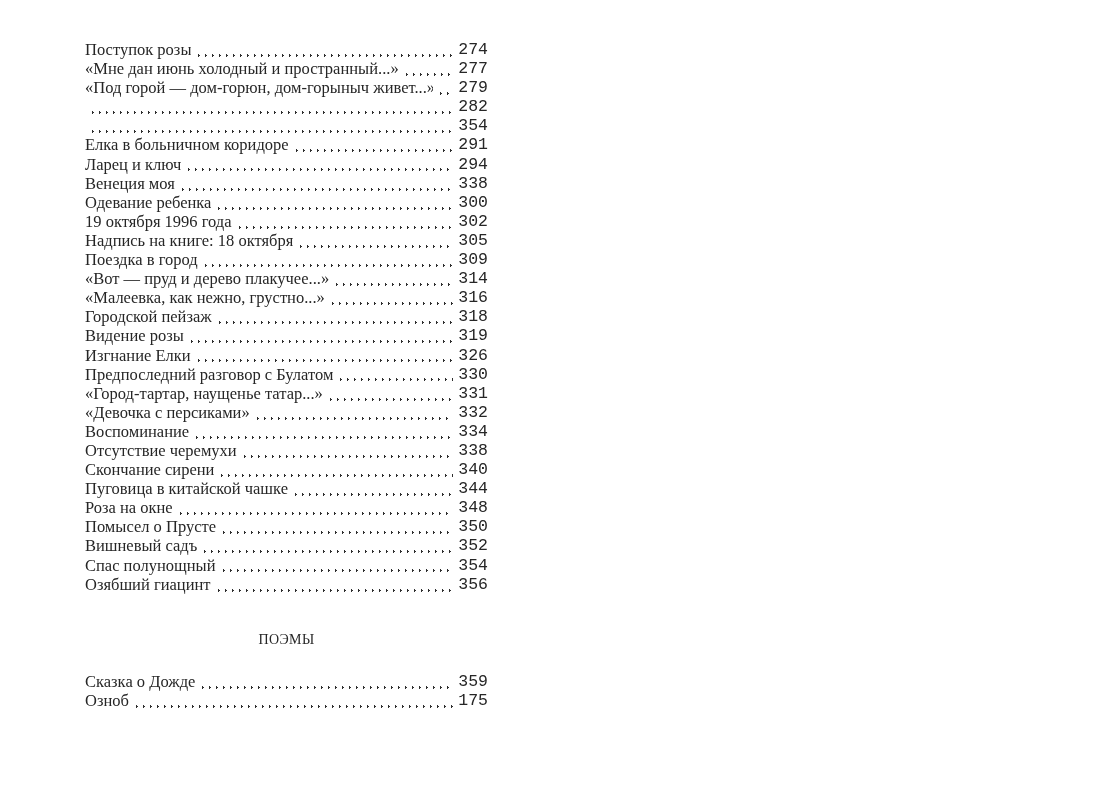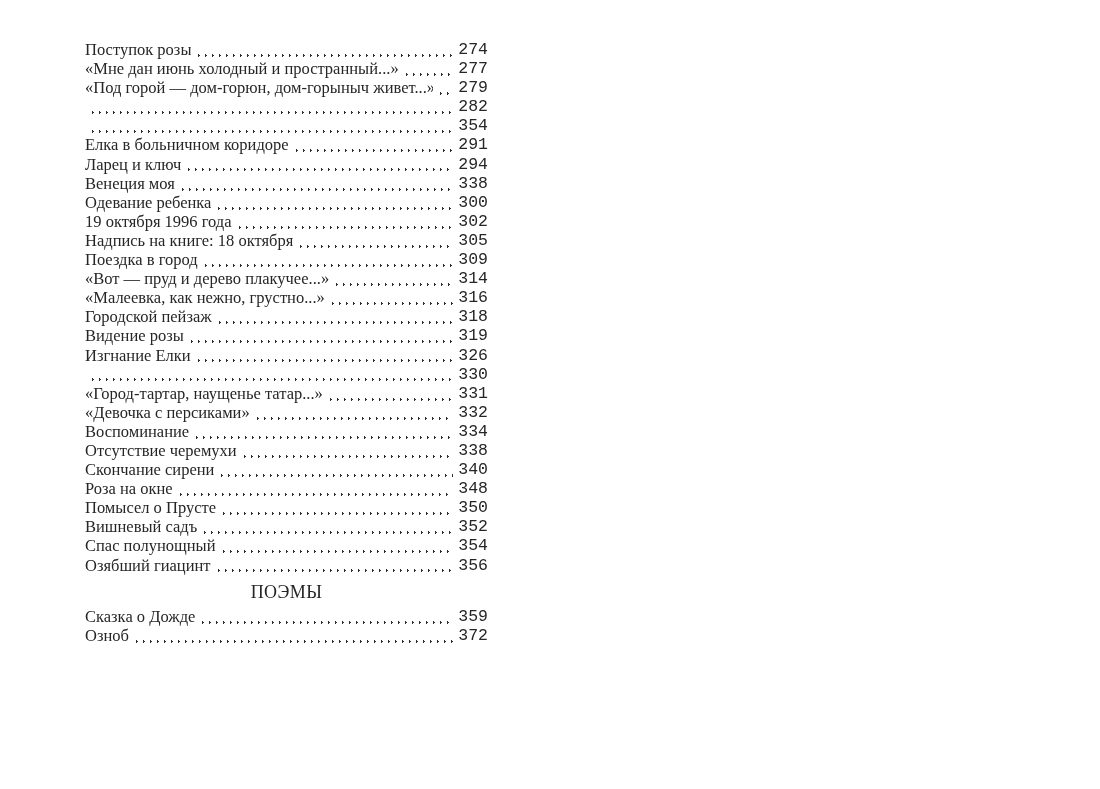--- a/index.html
+++ b/index.html
@@ -32,27 +32,27 @@
     min-width: 14px;
     margin-left: 6px;
     margin-right: 5px;
     background-image: radial-gradient(circle 1.05px at 1.6px 50%, #2e2e2e 98%, rgba(0,0,0,0) 100%);
     background-size: 7px 3px;
     background-repeat: repeat-x;
     background-position: 0 calc(100% - 2.2px);
   }
   .row .num { flex: 0 0 auto; font-family: Liberation Mono, monospace; }
   .heading {
-    margin-top: 8px;
-    font-size: 18px;
+    margin-top: 36px;
+    font-size: 14px;
     line-height: 19.1px;
     text-align: center;
     letter-spacing: 0.4px;
   }
-  #poem-entries { margin-top: 5px; }
+  #poem-entries { margin-top: 23px; }
 </style>
 </head>
 <body>
 
 <div class="page">
   <div class="toc">
     <div id="main-entries">
         <div class="row">
           <span class="title">Поступок розы</span>
           <span class="leader"></span>
@@ -130,20 +130,21 @@
           <span class="title">Видение розы</span>
           <span class="leader"></span>
           <span class="num">319</span>
         </div>
         <div class="row">
           <span class="title">Изгнание Елки</span>
           <span class="leader"></span>
           <span class="num">326</span>
         </div>
         <div class="row">
+          <span class="title">Предпоследний разговор с Булатом</span>
           <span class="leader"></span>
           <span class="num">330</span>
         </div>
         <div class="row">
           <span class="title">«Город-тартар, наущенье татар...»</span>
           <span class="leader"></span>
           <span class="num">331</span>
         </div>
         <div class="row">
           <span class="title">«Девочка с персиками»</span>
@@ -157,20 +158,25 @@
         </div>
         <div class="row">
           <span class="title">Отсутствие черемухи</span>
           <span class="leader"></span>
           <span class="num">338</span>
         </div>
         <div class="row">
           <span class="title">Скончание сирени</span>
           <span class="leader"></span>
           <span class="num">340</span>
+        </div>
+        <div class="row">
+          <span class="title">Пуговица в китайской чашке</span>
+          <span class="leader"></span>
+          <span class="num">344</span>
         </div>
         <div class="row">
           <span class="title">Роза на окне</span>
           <span class="leader"></span>
           <span class="num">348</span>
         </div>
         <div class="row">
           <span class="title">Помысел о Прусте</span>
           <span class="leader"></span>
           <span class="num">350</span>
@@ -194,17 +200,17 @@
     <div class="heading">ПОЭМЫ</div>
     <div id="poem-entries">
         <div class="row">
           <span class="title">Сказка о Дожде</span>
           <span class="leader"></span>
           <span class="num">359</span>
         </div>
         <div class="row">
           <span class="title">Озноб</span>
           <span class="leader"></span>
-          <span class="num">372</span>
+          <span class="num">175</span>
         </div>
       </div>
   </div>
 </div>
 
 </body></html>

